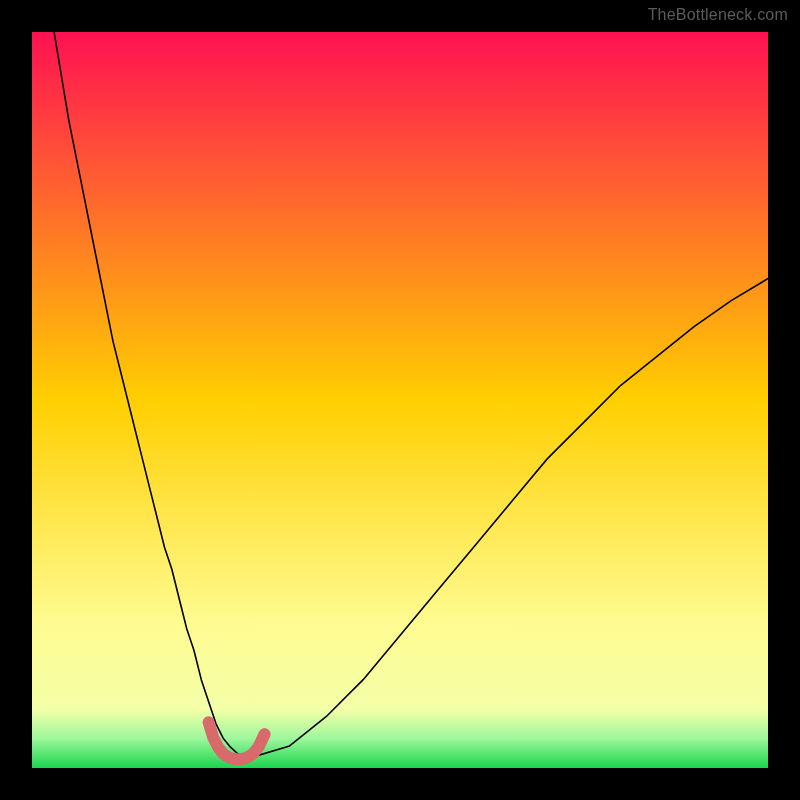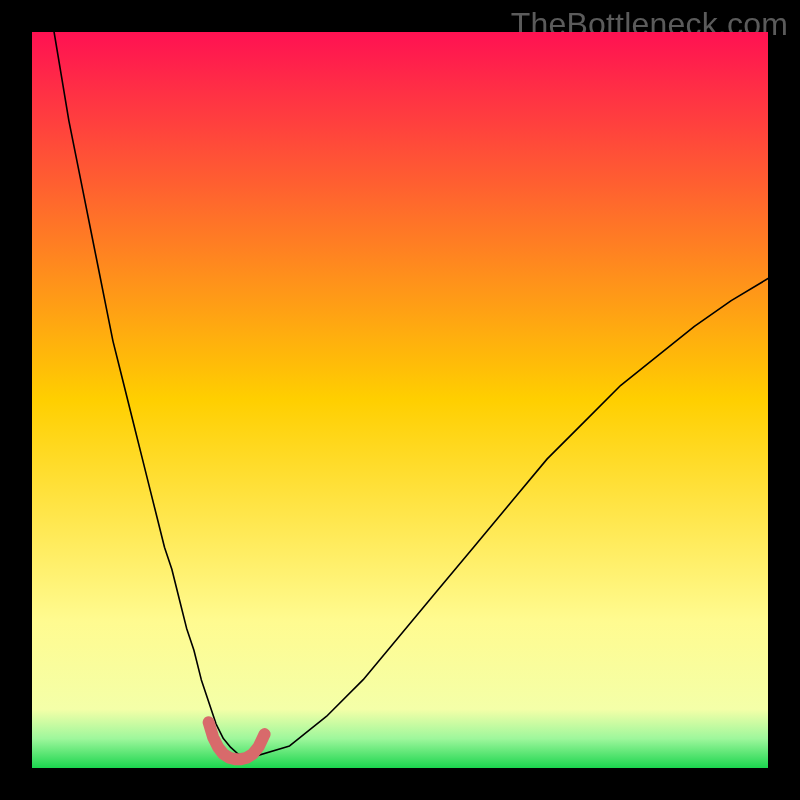--- a/index.html
+++ b/index.html
@@ -23,21 +23,21 @@
     top: 32px;
     width: 736px;
     height: 736px;
     overflow: hidden;
   }
   .watermark {
     position: absolute;
     top: 6px;
     right: 12px;
     color: #5b5b5b;
-    font-size: 32px;
+    font-size: 16px;
     font-weight: 500;
     letter-spacing: 0.2px;
     user-select: none;
   }
   svg { display: block; }
 </style>
 </head>
 <body>
 
 <div class="frame">

